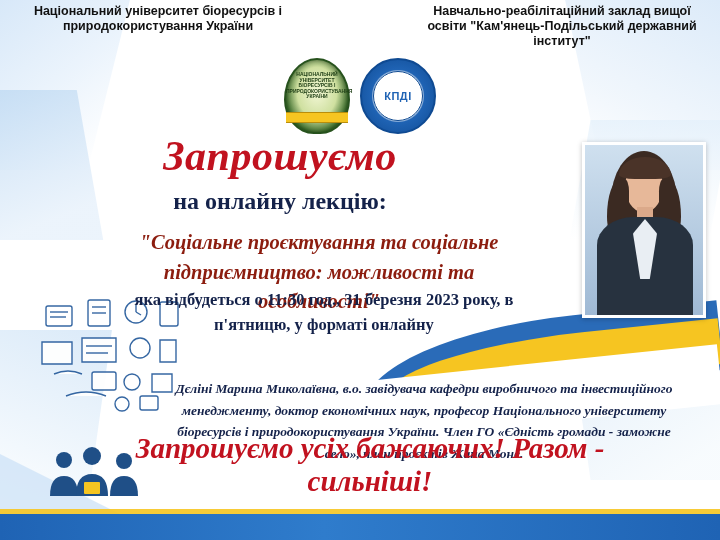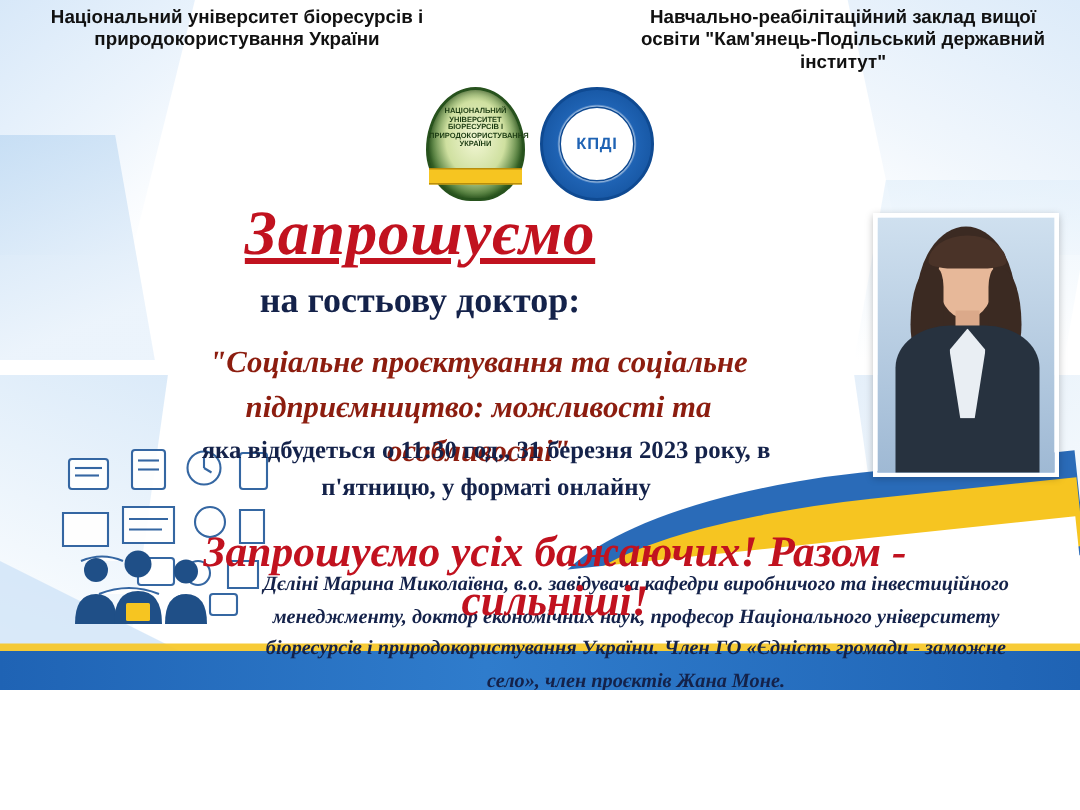--- a/index.html
+++ b/index.html
@@ -9,21 +9,21 @@
   body {
     width: 720px;
     height: 540px;
     overflow: hidden;
     font-family: "Liberation Sans", sans-serif;
     background: #ffffff;
   }
   .poster {
     position: relative;
     width: 720px;
-    height: 460px;
+    height: 540px;
     background: #ffffff;
     overflow: hidden;
   }
 
   
   .bg-left-top {
     position: absolute;
     left: -40px; top: -10px;
     width: 150px; height: 180px;
     background: linear-gradient(135deg, #cfe3f7 0%, #eaf3fc 60%, #ffffff 100%);
@@ -306,21 +306,20 @@
     position: absolute;
     left: 0; top: 132px;
     width: 560px;
     text-align: center;
     font-family: "Liberation Serif", serif;
     font-style: italic;
     font-weight: bold;
     font-size: 42px;
     color: #c1121f;
     letter-spacing: .5px;
-    text-decoration: underline;
   }
   .invite-sub {
     position: absolute;
     left: 0; top: 188px;
     width: 560px;
     text-align: center;
     font-family: "Liberation Serif", serif;
     font-weight: bold;
     font-size: 24px;
     color: #14224a;
@@ -466,19 +465,19 @@
       <path d="M30 50 q0 -22 16 -22 q16 0 16 22 z"></path>
       <circle cx="78" cy="15" r="8"></circle>
       <path d="M64 50 q0 -20 14 -20 q14 0 14 20 z"></path>
     </g>
     <g fill="#f6c521">
       <rect x="38" y="36" width="16" height="12" rx="1"></rect>
     </g>
   </svg>
 
   <div class="invite-title">Запрошуємо</div>
-  <div class="invite-sub">на гостьову доктор:</div>
+  <div class="invite-sub">на онлайну лекцію:</div>
   <div class="lecture-title">"Соціальне проєктування та соціальне підприємництво: можливості та особливості"</div>
   <div class="lecture-when">яка відбудеться о 11:30 год., 31 березня 2023 року, в п'ятницю, у форматі онлайну</div>
   <div class="lector-text">Дєліні Марина Миколаївна, в.о. завідувача кафедри виробничого та інвестиційного менеджменту, доктор економічних наук, професор Національного університету біоресурсів і природокористування України. Член ГО «Єдність громади - заможне село», член проєктів Жана Моне.</div>
   <div class="call">Запрошуємо усіх бажаючих! Разом - сильніші!</div>
 
 </div>
 
 </body></html>

